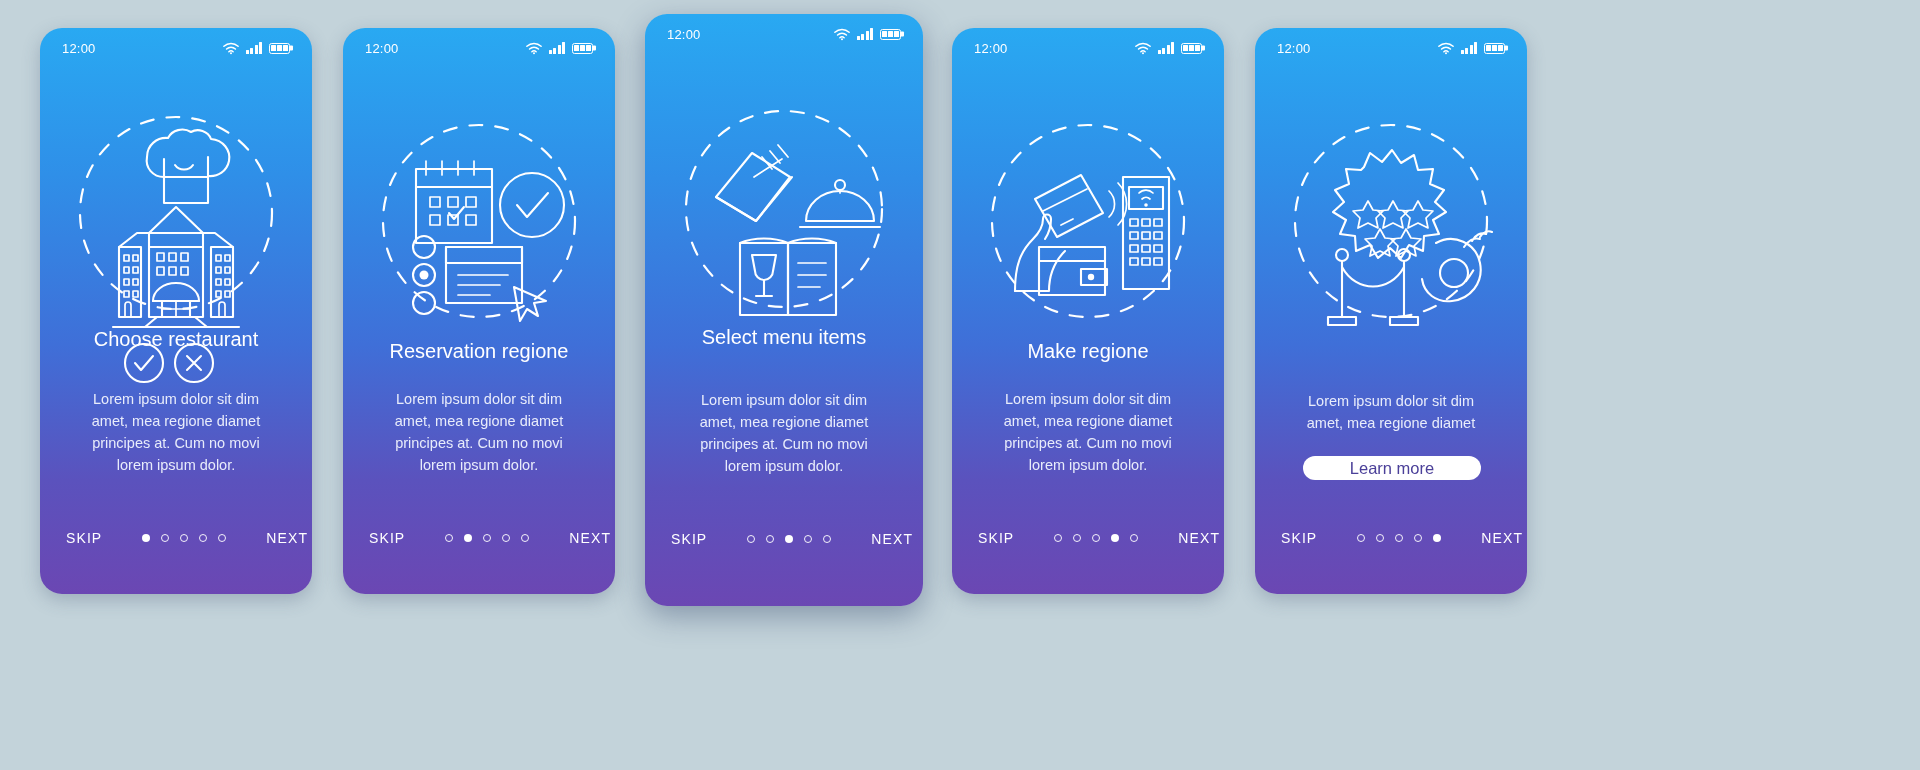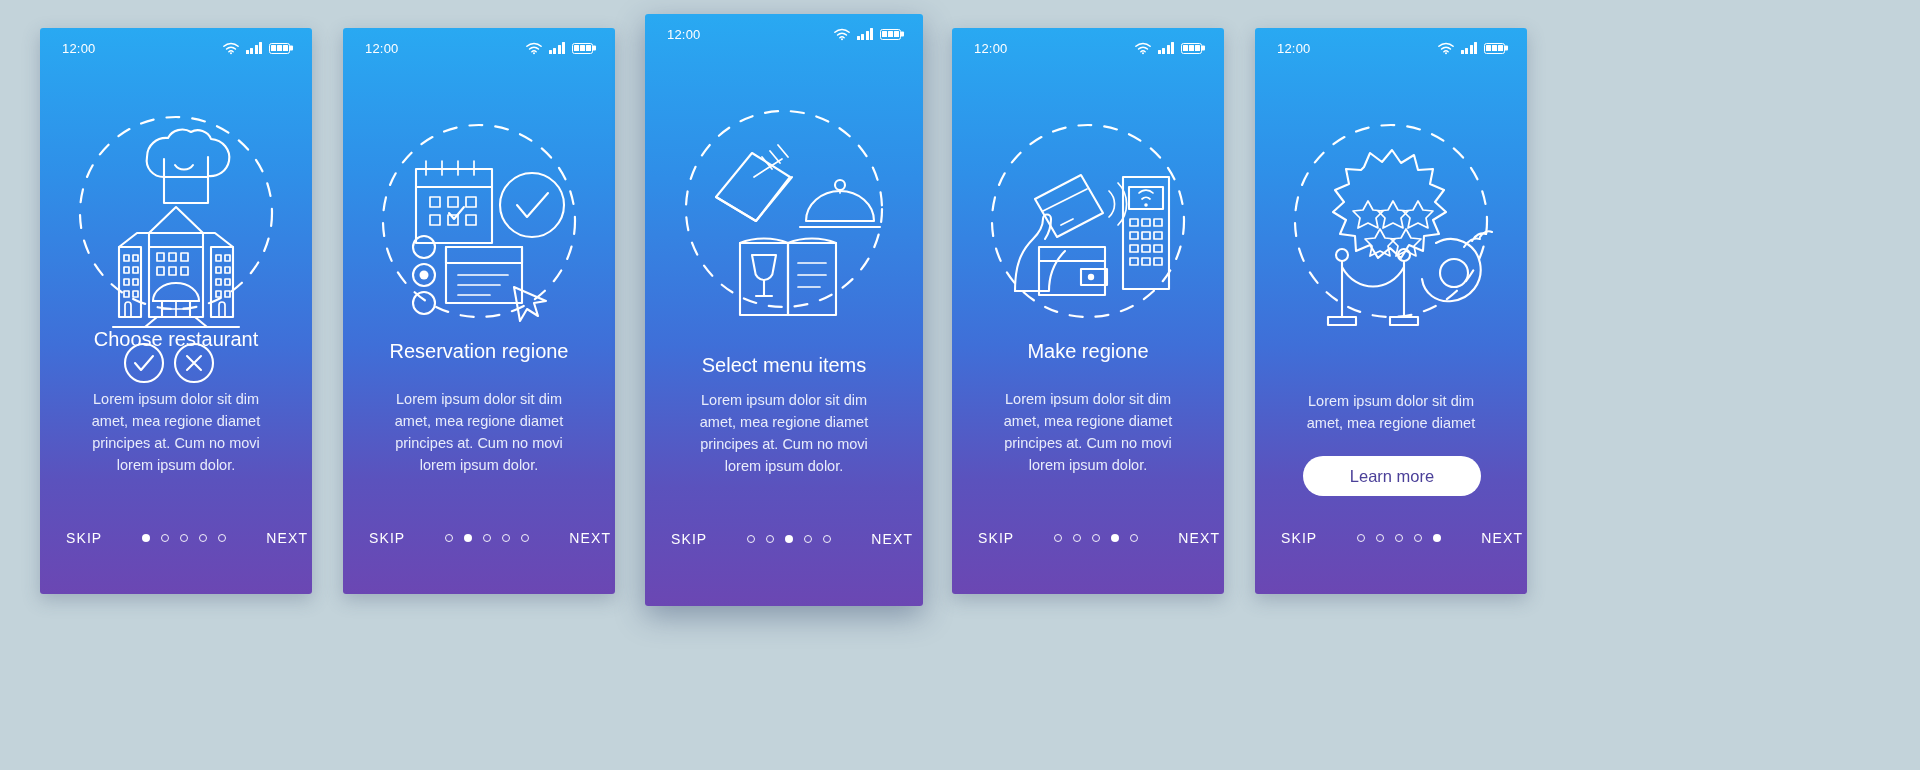--- a/index.html
+++ b/index.html
@@ -11,21 +11,21 @@
   }
   #stage {
     position:relative;
     width:1920px; height:770px;
     background:#c3d3da;
   }
 
   
   .card {
     position:absolute;
-    border-radius:3px;
+    border-radius:22px;
     overflow:hidden;
     background:linear-gradient(180deg,#29a9f2 0%,#2f8fe8 26%,#3f6fd8 56%,#5b52bd 80%,#6b47b3 100%);
     box-shadow:0 6px 18px rgba(60,80,110,.28);
     color:#fff;
   }
   .card.featured {
     box-shadow:0 10px 30px rgba(40,60,100,.40);
   }
 
   
@@ -339,21 +339,21 @@
         <path class="stroke" d="M122 162h48v72h-48z"></path>
         <path class="stroke" d="M122 162v72"></path>
         <path class="stroke" d="M74 162c14-6 34-6 48 0 14-6 34-6 48 0"></path>
         <path class="stroke-thin" d="M132 182h28M132 194h28M132 206h22"></path>
 
         <path class="stroke" d="M86 174h24l-3 16a9 9 0 0 1-18 0z"></path>
         <path class="stroke" d="M98 199v16M90 215h16"></path>
       </svg>
     </div>
 
-    <div class="title" style="top:310px;margin-top:28px;">Select menu
+    <div class="title" style="top:310px;">Select menu
 items</div>
     <div class="body" style="top:375px;">Lorem ipsum dolor sit dim
 amet, mea regione diamet
 principes at. Cum no movi
 lorem ipsum dolor.</div>
 
     <div class="nav" style="top:510px; height:30px;">
       <span class="lbl">SKIP</span>
       <span class="dots">
         <span class="dot"></span>
@@ -490,21 +490,21 @@
 
         <path class="stroke" d="M160 148c18-10 40 0 44 20 4 20-10 36-28 38-16 2-28-8-30-22"></path>
         <circle class="stroke" cx="178" cy="178" r="14"></circle>
         <path class="stroke" d="M188 152c4-6 10-10 16-8M196 146c3-6 9-9 14-7M204 142c3-5 8-7 12-5"></path>
       </svg>
     </div>
 
     <div class="body" style="top:362px;">Lorem ipsum dolor sit dim
 amet, mea regione diamet</div>
 
-    <button class="cta" style="left:48px; top:428px; width:178px; height:40px;">Learn more</button>
+    <button class="cta" style="left:48px; top:428px; width:178px; height:24px;">Learn more</button>
 
     <div class="nav" style="top:495px; height:30px;">
       <span class="lbl">SKIP</span>
       <span class="dots">
         <span class="dot"></span>
         <span class="dot"></span>
         <span class="dot"></span>
         <span class="dot"></span>
         <span class="dot on"></span>
       </span>

